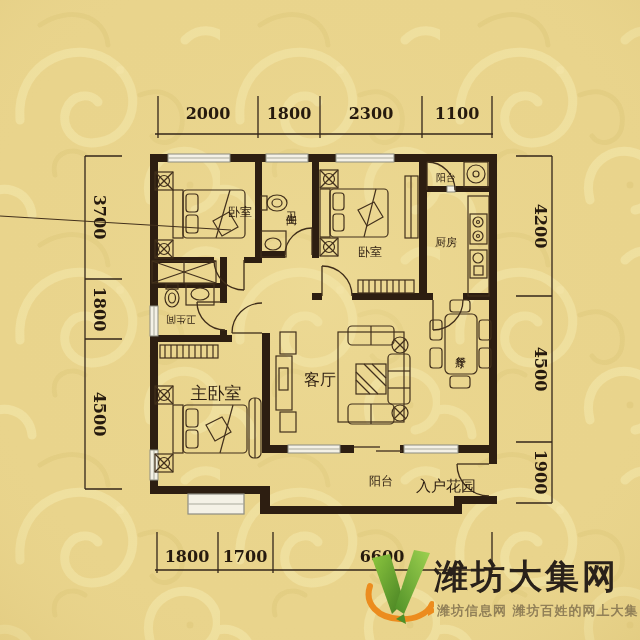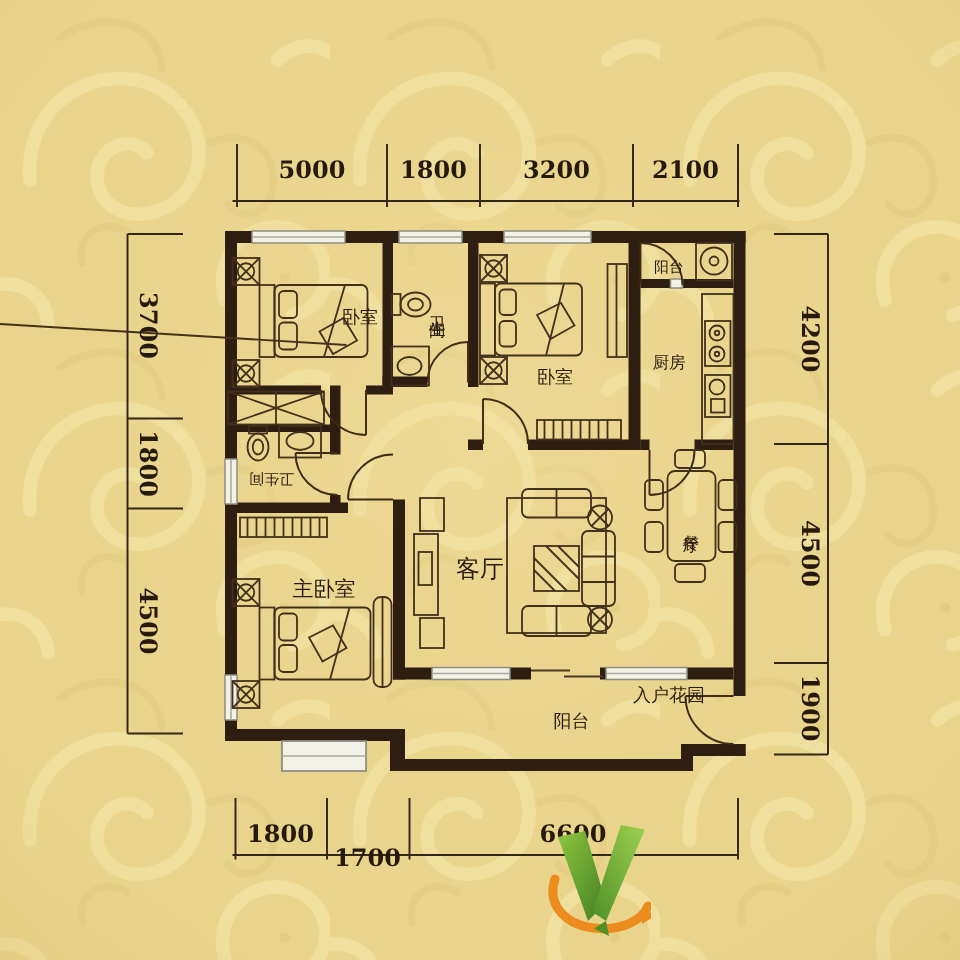--- a/index.html
+++ b/index.html
@@ -346,54 +346,56 @@
   </svg>
 
   <div class="lbl" style="left:240px;top:212px;font-size:12px">卧室</div>
   <div class="lbl v" style="left:290px;top:205px;font-size:11px">卫生间</div>
   <div class="lbl" style="left:370px;top:252px;font-size:12px">卧室</div>
   <div class="lbl" style="left:446px;top:242px;font-size:11px">厨房</div>
   <div class="lbl" style="left:446px;top:178px;font-size:10px">阳台</div>
   <div class="lbl flip" style="left:181px;top:319px;font-size:10px">卫生间</div>
   <div class="lbl" style="left:320px;top:380px;font-size:16px">客厅</div>
   <div class="lbl v" style="left:459px;top:350px;font-size:11px">餐厅</div>
-  <div class="lbl" style="left:216px;top:393px;font-size:14px">主卧室</div>
+  <div class="lbl" style="left:216px;top:393px;font-size:17px">主卧室</div>
   <div class="lbl" style="left:381px;top:481px;font-size:12px">阳台</div>
-  <div class="lbl" style="left:446px;top:464px;font-size:12px">入户花园</div>
-
-  <div class="dim" style="left:208px;top:113px">5000</div>
+  <div class="lbl" style="left:446px;top:486px;font-size:15px">入户花园</div>
+
+  <div class="dim" style="left:208px;top:113px">2000</div>
   <div class="dim" style="left:289px;top:113px">1800</div>
-  <div class="dim" style="left:371px;top:113px">3200</div>
-  <div class="dim" style="left:457px;top:113px">2100</div>
+  <div class="dim" style="left:371px;top:113px">2300</div>
+  <div class="dim" style="left:457px;top:113px">1100</div>
 
   <div class="dim v" style="left:99px;top:217px">3700</div>
   <div class="dim v" style="left:99px;top:309px">1800</div>
   <div class="dim v" style="left:99px;top:414px">4500</div>
 
   <div class="dim v" style="left:540px;top:226px">4200</div>
   <div class="dim v" style="left:540px;top:369px">4500</div>
   <div class="dim v" style="left:540px;top:472px">1900</div>
 
   <div class="dim" style="left:187px;top:556px">1800</div>
-  <div class="dim" style="left:245px;top:572px">1700</div>
+  <div class="dim" style="left:245px;top:556px">1700</div>
   <div class="dim" style="left:382px;top:556px">6600</div>
 
   <div class="logo">
     <svg width="72" height="86">
       <defs>
         <linearGradient id="gv1" x1="0" y1="0" x2="1" y2="1">
           <stop offset="0" stop-color="#8cc63f"></stop>
             <stop offset="1" stop-color="#457f22"></stop>
         </linearGradient>
         <linearGradient id="gv2" x1="1" y1="0" x2="0" y2="1">
           <stop offset="0" stop-color="#9ed150"></stop>
             <stop offset="1" stop-color="#4f9027"></stop>
         </linearGradient>
       </defs>
       <path d="M8,38 C2,56 16,70 38,71 C52,72 66,66 70,56" fill="none" stroke="#ec8c1e" stroke-width="6" stroke-linecap="round"></path>
       <path d="M10,10 L28,6 L42,54 L30,66 Z" fill="url(#gv1)"></path>
       <path d="M52,2 L68,5 L42,66 L33,60 Z" fill="url(#gv2)"></path>
       <path d="M34,71 L42,66 L44,76 Z" fill="#4f9027"></path>
       <path d="M66,58 L76,62 L66,68 Z" fill="#ec8c1e"></path>
     </svg>
+    <div class="logo-title">潍坊大集网</div>
+    <div class="logo-sub">潍坊信息网 潍坊百姓的网上大集</div>
   </div>
 
 </div>
 
 </body></html>

